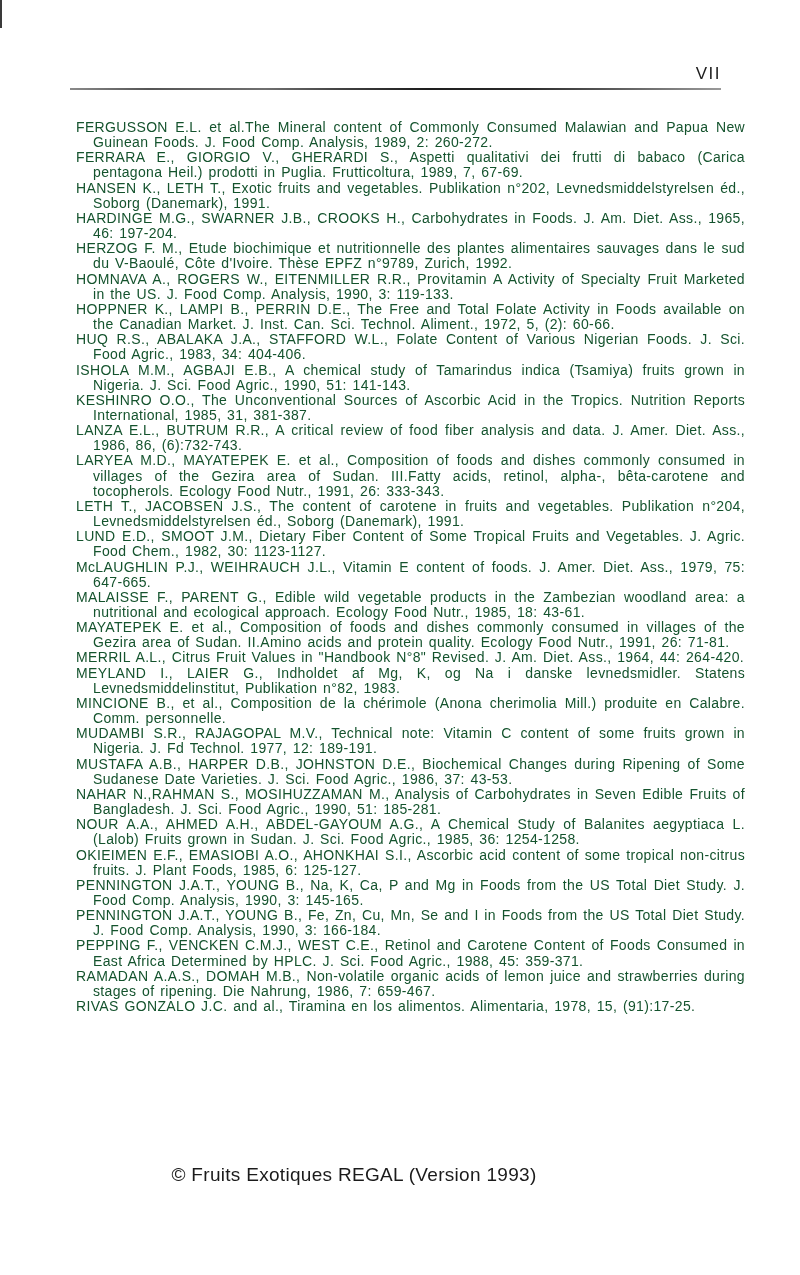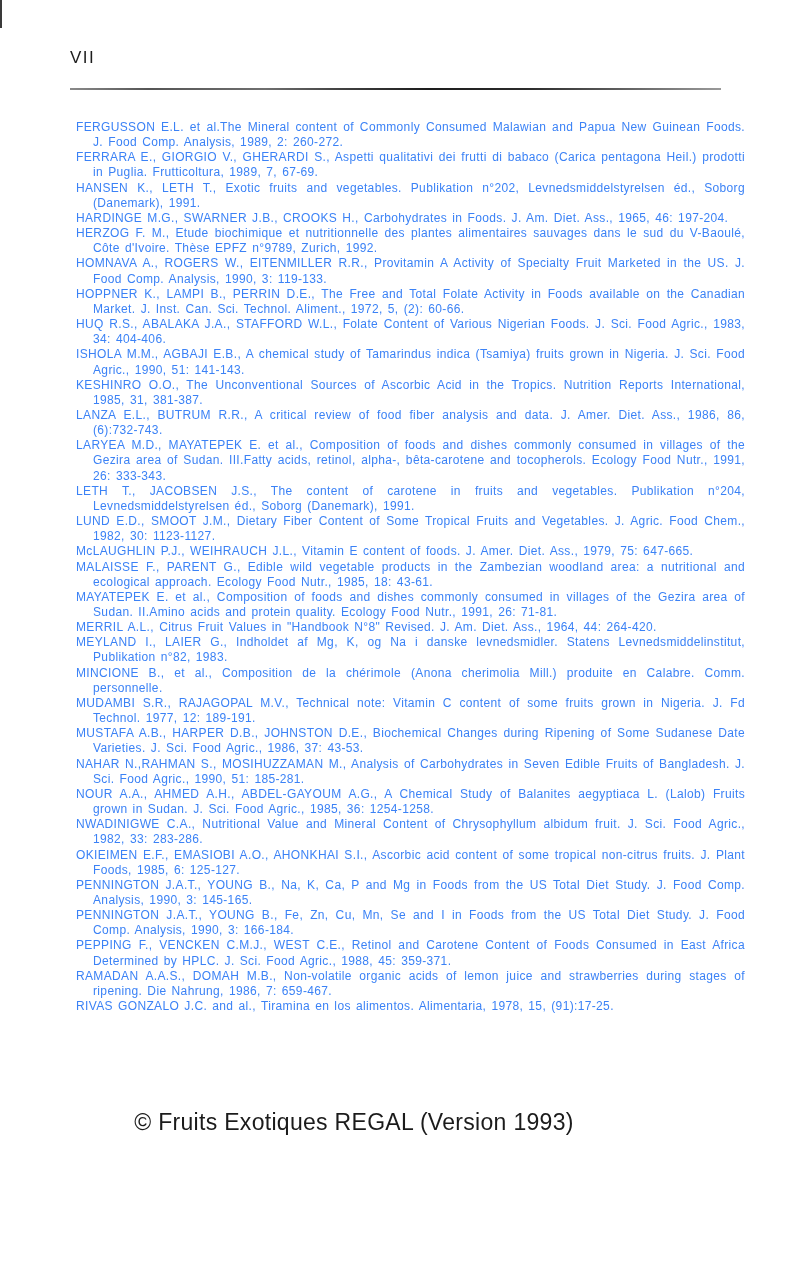--- a/index.html
+++ b/index.html
@@ -19,23 +19,23 @@
     position: absolute;
     left: 0px;
     top: 0px;
     width: 2px;
     height: 28px;
     background: #3a3a3a;
   }
   .page-header {
     position: absolute;
     left: 70px;
-    top: 48px;
+    top: 64px;
     width: 651px;
-    text-align: left;
+    text-align: right;
   }
   .page-number {
     font-size: 17px;
     letter-spacing: 1.5px;
     color: #1d1d1d;
   }
   .header-rule {
     position: absolute;
     left: 70px;
     top: 88px;
@@ -43,39 +43,39 @@
     height: 2px;
     background: linear-gradient(to right,
       #8a8a8a 0%, #555 12%, #6f6f6f 30%, #404040 42%,
       #1d1d1d 55%, #2b2b2b 70%, #555 82%, #9a9a9a 100%);
   }
   .references {
     position: absolute;
     left: 76px;
     top: 120px;
     width: 669px;
-    font-size: 12px;
+    font-size: 14px;
     line-height: 15.15px;
     letter-spacing: 0.35px;
     word-spacing: 1.5px;
     text-align: justify;
-    color: #3b82f6;
+    color: #14532d;
   }
   .references p.ref {
     margin: 0;
     padding-left: 17px;
     text-indent: -17px;
   }
   .page-footer {
     position: absolute;
     left: 0;
-    top: 1109px;
+    top: 1164px;
     width: 708px;
     text-align: center;
-    font-size: 23px;
+    font-size: 19px;
     letter-spacing: 0.3px;
     color: #1b1b1b;
   }
 </style>
 </head>
 <body>
 
 <div class="scan-artifact"></div>
 
 <div class="page-header">
@@ -102,21 +102,20 @@
     <p class="ref">McLAUGHLIN P.J., WEIHRAUCH J.L., Vitamin E content of foods. J. Amer. Diet. Ass., 1979, 75: 647-665.</p>
     <p class="ref">MALAISSE F., PARENT G., Edible wild vegetable products in the Zambezian woodland area: a nutritional and ecological approach. Ecology Food Nutr., 1985, 18: 43-61.</p>
     <p class="ref">MAYATEPEK E. et al., Composition of foods and dishes commonly consumed in villages of the Gezira area of Sudan. II.Amino acids and protein quality. Ecology Food Nutr., 1991, 26: 71-81.</p>
     <p class="ref">MERRIL A.L., Citrus Fruit Values in "Handbook N°8" Revised. J. Am. Diet. Ass., 1964, 44: 264-420.</p>
     <p class="ref">MEYLAND I., LAIER G., Indholdet af Mg, K, og Na i danske levnedsmidler. Statens Levnedsmiddelinstitut, Publikation n°82, 1983.</p>
     <p class="ref">MINCIONE B., et al., Composition de la chérimole (Anona cherimolia Mill.) produite en Calabre. Comm. personnelle.</p>
     <p class="ref">MUDAMBI S.R., RAJAGOPAL M.V., Technical note: Vitamin C content of some fruits grown in Nigeria. J. Fd Technol. 1977, 12: 189-191.</p>
     <p class="ref">MUSTAFA A.B., HARPER D.B., JOHNSTON D.E., Biochemical Changes during Ripening of Some Sudanese Date Varieties. J. Sci. Food Agric., 1986, 37: 43-53.</p>
     <p class="ref">NAHAR N.,RAHMAN S., MOSIHUZZAMAN M., Analysis of Carbohydrates in Seven Edible Fruits of Bangladesh. J. Sci. Food Agric., 1990, 51: 185-281.</p>
     <p class="ref">NOUR A.A., AHMED A.H., ABDEL-GAYOUM A.G., A Chemical Study of Balanites aegyptiaca L. (Lalob) Fruits grown in Sudan. J. Sci. Food Agric., 1985, 36: 1254-1258.</p>
-    <p class="ref">NWADINIGWE C.A., Nutritional Value and Mineral Content of Chrysophyllum albidum fruit. J. Sci. Food Agric., 1982, 33: 283-286.</p>
     <p class="ref">OKIEIMEN E.F., EMASIOBI A.O., AHONKHAI S.I., Ascorbic acid content of some tropical non-citrus fruits. J. Plant Foods, 1985, 6: 125-127.</p>
     <p class="ref">PENNINGTON J.A.T., YOUNG B., Na, K, Ca, P and Mg in Foods from the US Total Diet Study. J. Food Comp. Analysis, 1990, 3: 145-165.</p>
     <p class="ref">PENNINGTON J.A.T., YOUNG B., Fe, Zn, Cu, Mn, Se and I in Foods from the US Total Diet Study. J. Food Comp. Analysis, 1990, 3: 166-184.</p>
     <p class="ref">PEPPING F., VENCKEN C.M.J., WEST C.E., Retinol and Carotene Content of Foods Consumed in East Africa Determined by HPLC. J. Sci. Food Agric., 1988, 45: 359-371.</p>
     <p class="ref">RAMADAN A.A.S., DOMAH M.B., Non-volatile organic acids of lemon juice and strawberries during stages of ripening. Die Nahrung, 1986, 7: 659-467.</p>
     <p class="ref">RIVAS GONZALO J.C. and al., Tiramina en los alimentos. Alimentaria, 1978, 15, (91):17-25.</p>
   </div>
 
 <div class="page-footer">
   <span>© Fruits Exotiques REGAL (Version 1993)</span>

